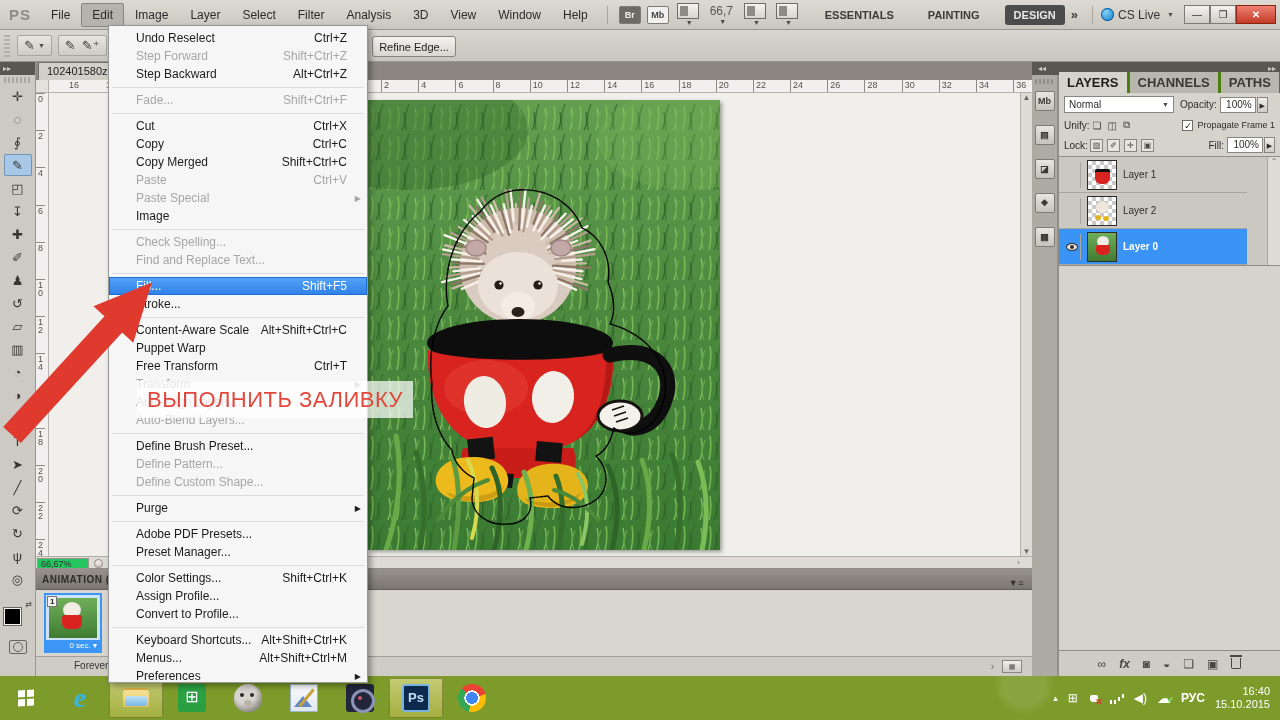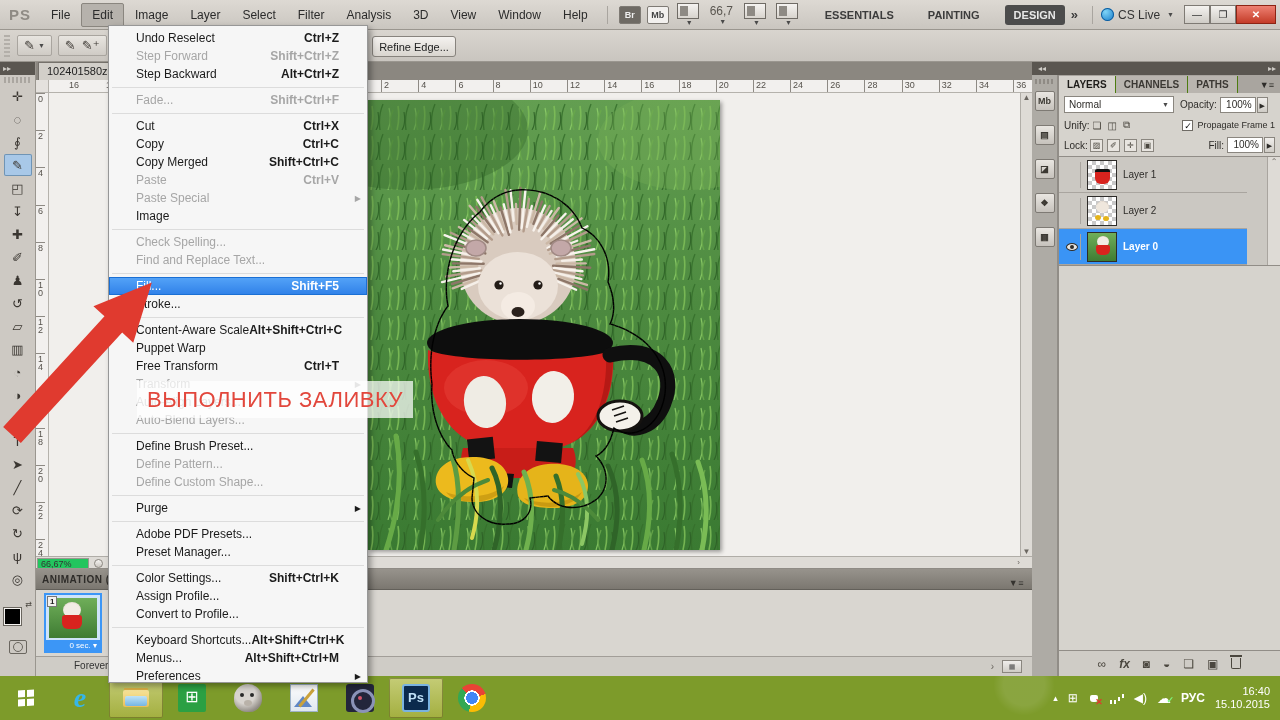--- a/index.html
+++ b/index.html
@@ -103,21 +103,21 @@
 
   
   #right-top-strip { position:absolute; left:1032px; top:62px; width:248px; height:13px; background:#5a5650; color:#cfccc6; font-size:8px; line-height:13px; }
   #dock-icons { position:absolute; left:1032px; top:75px; width:26px; height:601px; background:#aeaba5; border-right:1px solid #918d87; }
   .dock-btn { width:20px; height:20px; margin:7px auto 14px; background:linear-gradient(#e9e6e1,#c6c2bc); border:1px solid #7e7a74; border-radius:2px;
     font-size:9px; color:#3b3832; display:flex; align-items:center; justify-content:center; font-weight:bold; }
   .dock-grip { height:5px; margin:4px 3px 0; background:repeating-linear-gradient(90deg,#8f8b85 0 2px,transparent 2px 4px); }
 
   #layers-panel { position:absolute; left:1058px; top:75px; width:222px; height:601px; background:#d6d3cd; border-left:1px solid #918d87; font-size:10px; color:#2e2c29; }
   #panel-tabs { height:18px; background:#a9a59f; display:flex; align-items:flex-end; }
-  .ptab { padding:3px 8px 3px; font-size:10px; font-weight:bold; color:#3b3833; background:#b9b5af; border-right:1px solid #4d7c0f; }
+  .ptab { padding:3px 8px 3px; font-size:13px; font-weight:bold; color:#3b3833; background:#b9b5af; border-right:3px solid #4d7c0f; }
   .ptab.active { background:#d6d3cd; color:#1e1c19; }
   #panel-menu-icon { margin-left:auto; padding:0 6px 3px; font-size:9px; color:#2e2c29; }
   .lp-row { display:flex; align-items:center; padding:3px 5px; }
   #blend-select { width:110px; height:17px; background:#fff; border:1px solid #8a867f; display:flex; align-items:center; justify-content:space-between; padding:0 4px; font-size:10px; }
   .lp-label { margin-left:6px; }
   .val-box { width:36px; height:16px; background:#fff; border:1px solid #8a867f; text-align:right; padding:1px 3px; margin-left:3px; }
   .spin { width:11px; height:16px; border:1px solid #8a867f; background:linear-gradient(#f0eeeb,#cfccc6); font-size:7px; text-align:center; line-height:15px; margin-left:1px; }
   .tiny-icon { font-size:10px; color:#4b473f; margin:0 3px; }
   .lock-chip { width:13px; height:13px; border:1px solid #8a867f; background:#e8e5e0; font-size:8px; display:inline-flex; align-items:center; justify-content:center; margin:0 2px; color:#4b473f; }
   #propagate { display:flex; align-items:center; gap:4px; margin-left:auto; font-size:9px; }
@@ -142,21 +142,21 @@
   #layers-footer { position:absolute; left:0; bottom:0; width:100%; height:26px; border-top:1px solid #918d87; background:#cfccc6;
     display:flex; align-items:center; justify-content:center; gap:13px; color:#4b473f; font-size:12px; }
   .trash { width:10px; height:11px; border:1px solid #4b473f; border-top:none; border-radius:0 0 2px 2px; position:relative; }
   .trash::before { content:""; position:absolute; left:-2px; top:-3px; width:12px; height:2px; background:#4b473f; }
 
   
   #edit-menu { position:absolute; left:108px; top:25px; width:260px; height:658px; background:#f6f6f6;
     border:1px solid #979797; box-shadow:3px 3px 6px rgba(0,0,0,0.35); z-index:40; padding-top:3px; font-size:12px; }
   .mrow { height:18px; display:flex; align-items:center; padding:0 6px 0 27px; position:relative; color:#1b1b1b; }
   .mrow .ml { flex:1; white-space:nowrap; }
-  .mrow .ms { margin-right:22px; white-space:nowrap;font-weight:bold; }
+  .mrow .ms { margin-right:14px; white-space:nowrap; }
   .mrow .subarr { position:absolute; right:6px; font-size:8px; }
   .mrow.disabled { color:#a6a6a6; }
   .mrow.selected { background:linear-gradient(#55a4f8,#2f80e8); color:#fff; box-shadow:0 0 0 1px #1a6fd4 inset; }
   .mrow.sep { height:8px; }
   .mrow.sep::after { content:""; position:absolute; left:3px; right:3px; top:4px; border-top:1px solid #dcdcdc; }
 
   
   #annotation-banner { position:absolute; left:137px; top:381px; width:276px; height:37px; background:rgba(255,255,255,0.72);
     z-index:45; display:flex; align-items:center; justify-content:center;
     font-size:22px; letter-spacing:0.5px; }

